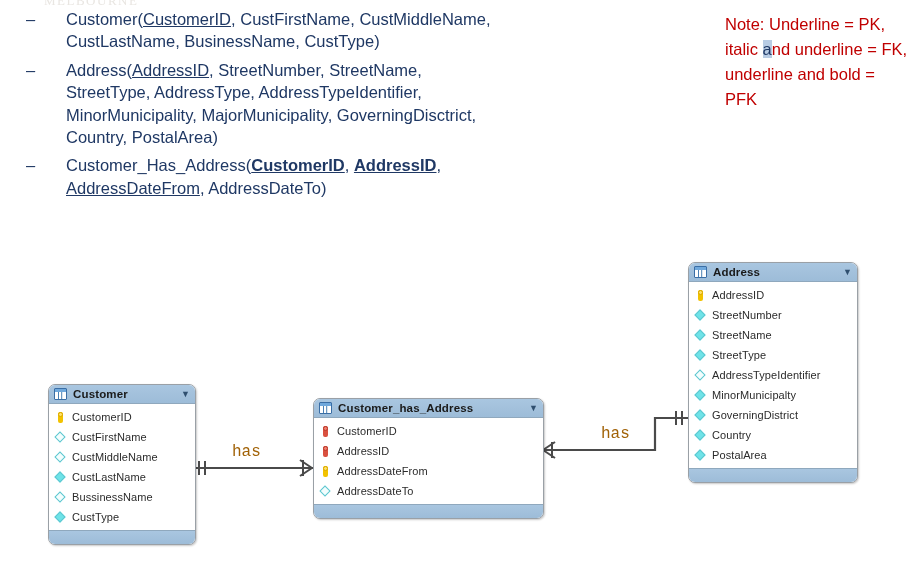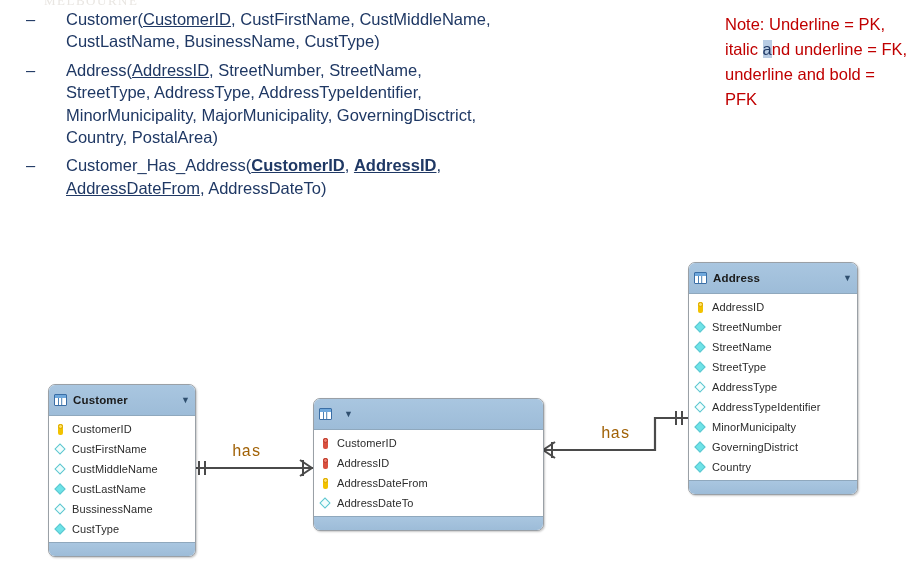--- a/index.html
+++ b/index.html
@@ -84,21 +84,21 @@
     background: #ffffff;
     border: 1px solid #9aa0a6;
     border-radius: 7px;
     box-shadow: 1px 1px 2px rgba(0,0,0,0.22);
     overflow: hidden;
     font-size: 11px;
   }
   .entity-header {
     background: linear-gradient(to bottom, #a9c6e0 0%, #9dbcd8 100%);
     border-bottom: 1px solid #8fa8bd;
-    height: 31px;
+    height: 19px;
     display: flex;
     align-items: center;
     padding: 0 5px;
     box-sizing: border-box;
   }
   .tbl-icon {
     width: 13px;
     height: 12px;
     flex: 0 0 13px;
     background: #ffffff;
@@ -316,20 +316,21 @@
           </span>
         <span class="f-label">CustType</span>
       </div>
     </div>
     <div class="entity-footer"></div>
   </div>
 
   <div class="entity" style="left:313px; top:158px; width:229px;">
     <div class="entity-header">
       <span class="tbl-icon"></span>
+      <span class="entity-title">Customer_has_Address</span>
       <span class="caret">▼</span>
     </div>
     <div class="entity-body">
       <div class="field">
         <span class="f-icon">
             <span class="key key-red"></span>
           </span>
         <span class="f-label">CustomerID</span>
       </div>
       <div class="field">
@@ -382,43 +383,43 @@
       <div class="field">
         <span class="f-icon">
             <span class="diamond diamond-filled"></span>
           </span>
         <span class="f-label">StreetType</span>
       </div>
       <div class="field">
         <span class="f-icon">
             <span class="diamond diamond-hollow"></span>
           </span>
-        <span class="f-label">AddressType</span>
-      </div>
-      <div class="field">
-        <span class="f-icon">
-            <span class="diamond diamond-hollow"></span>
-          </span>
         <span class="f-label">AddressTypeIdentifier</span>
       </div>
       <div class="field">
         <span class="f-icon">
             <span class="diamond diamond-filled"></span>
           </span>
         <span class="f-label">MinorMunicipalty</span>
       </div>
       <div class="field">
         <span class="f-icon">
             <span class="diamond diamond-filled"></span>
           </span>
         <span class="f-label">GoverningDistrict</span>
       </div>
       <div class="field">
         <span class="f-icon">
             <span class="diamond diamond-filled"></span>
           </span>
         <span class="f-label">Country</span>
       </div>
+      <div class="field">
+        <span class="f-icon">
+            <span class="diamond diamond-filled"></span>
+          </span>
+        <span class="f-label">PostalArea</span>
+      </div>
     </div>
     <div class="entity-footer"></div>
   </div>
 
 </div>
 
 </body></html>

